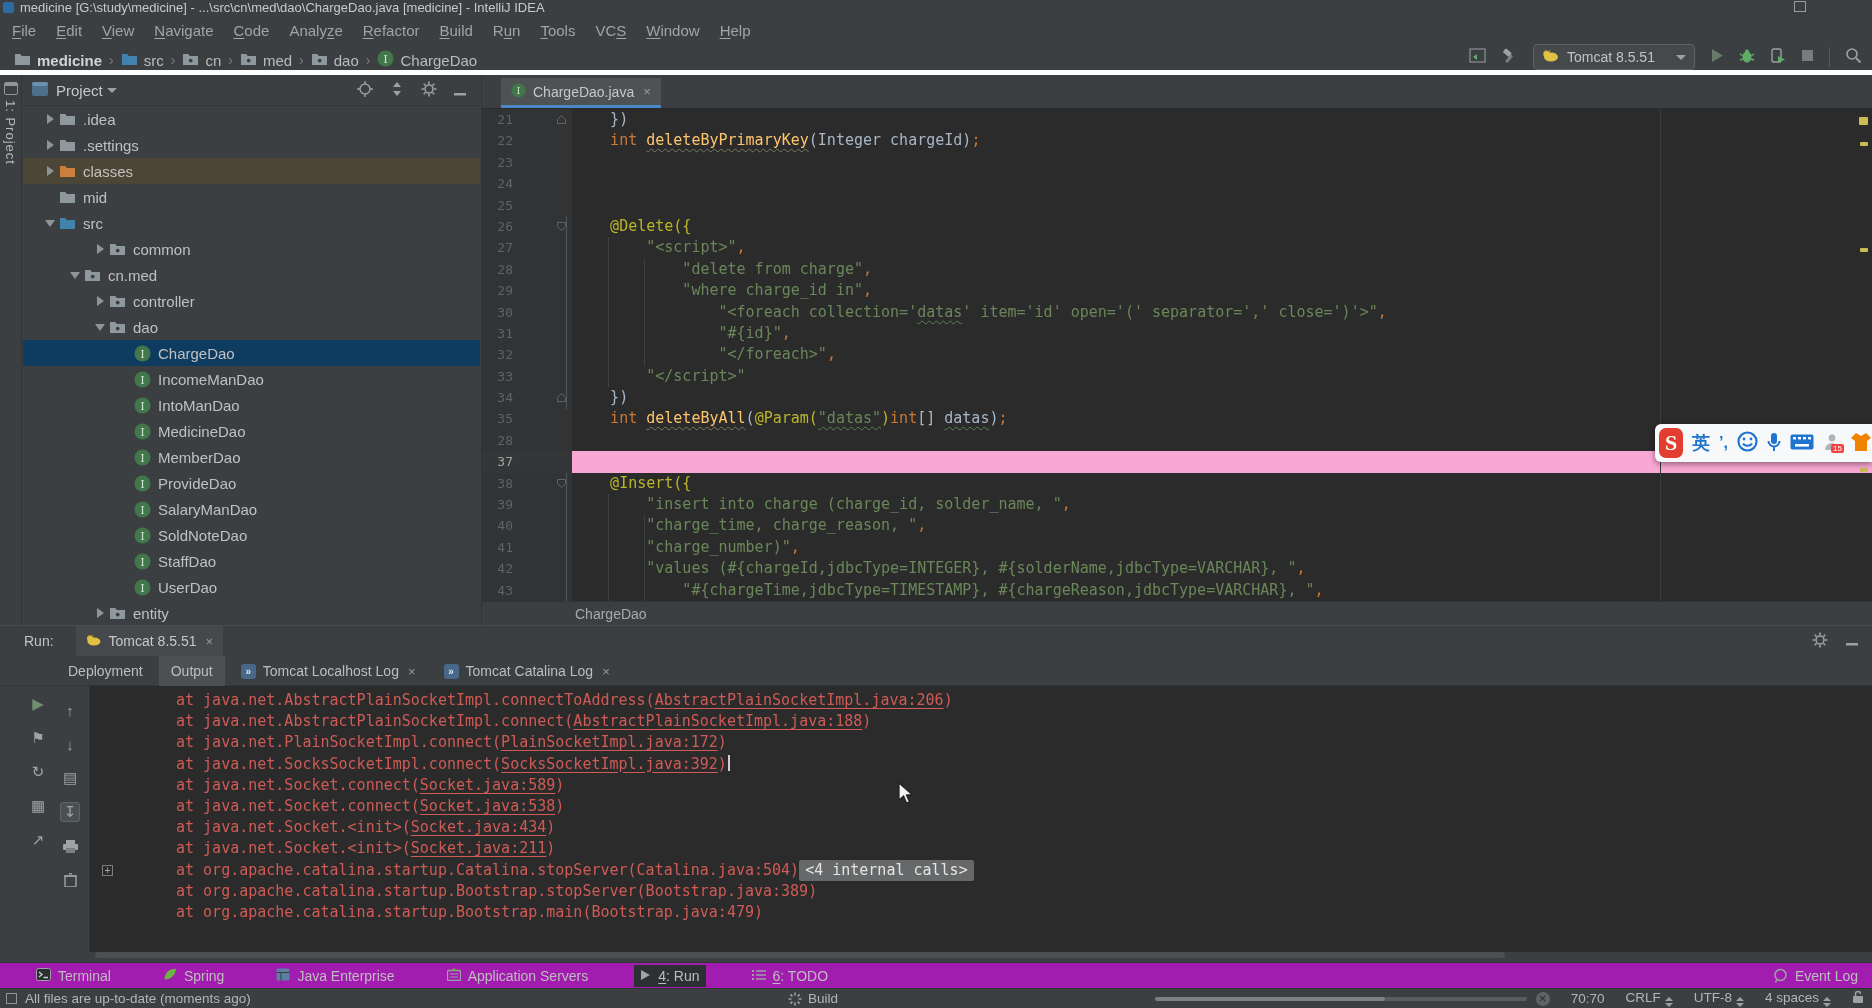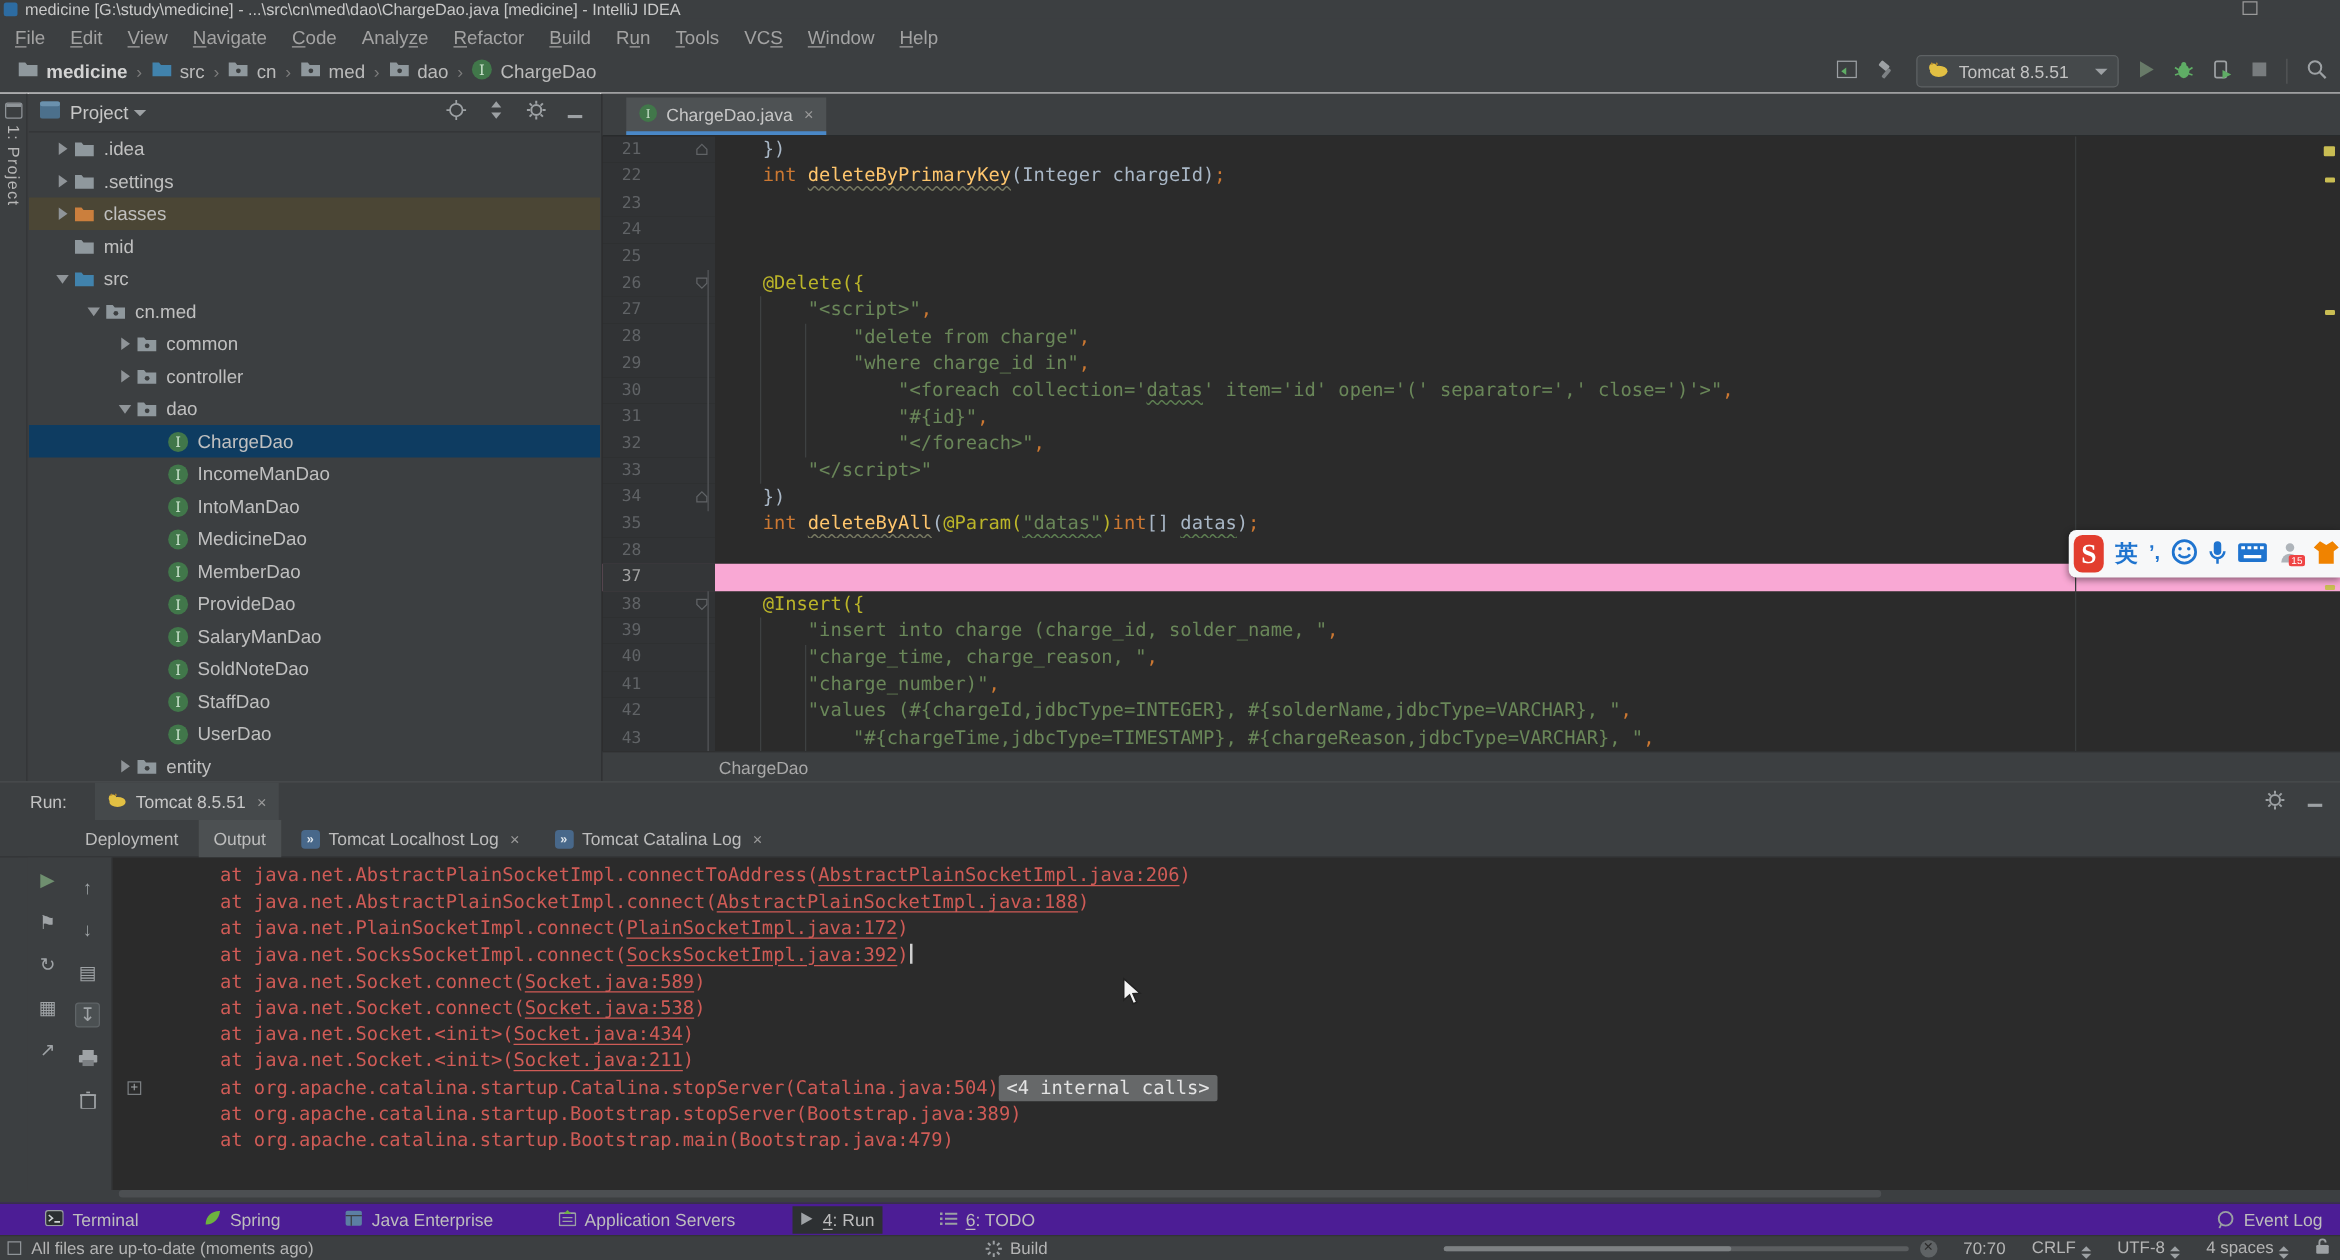--- a/index.html
+++ b/index.html
@@ -8,21 +8,21 @@
        font-family:"Liberation Sans",sans-serif;color:#bbbbbb;font-size:14px}
   u{text-decoration:underline;text-underline-offset:2px}
 
   
   .titlebar{height:15px;display:flex;align-items:center;gap:6px;padding-left:3px;background:#3c3f41;
             font-size:13px;color:#c9c9c9;white-space:nowrap;position:relative;overflow:hidden}
   .app-ico{width:11px;height:11px;background:#2d6ca2;border-radius:2px;flex:0 0 auto}
   .winbtn{position:absolute;right:66px;top:1px;width:12px;height:11px;border:1px solid #9b9b9b}
   .menubar{height:25px;display:flex;align-items:flex-end;padding-left:2px;font-size:15px;color:#a3a3a3}
   .menu-item{padding:1px 10px;cursor:default}
-  .navbar{height:35px;border-bottom:1px solid #ffffff;display:flex;align-items:center;position:relative;background:#3c3f41}
+  .navbar{height:35px;border-bottom:5px solid #ffffff;display:flex;align-items:flex-end;position:relative;background:#3c3f41}
   .crumbs{display:flex;align-items:center;gap:7px;padding-left:14px;font-size:15px}
   .crumb{display:flex;align-items:center;gap:6px}
   .crumb-sep{color:#7c7c7c;font-size:14px}
   .crumb:first-child .crumb-label{font-weight:700;color:#d3d3d3}
   .navtools{position:absolute;right:10px;top:0;height:34px;display:flex;align-items:center;gap:15px}
   .combo{display:flex;align-items:center;gap:7px;width:162px;height:26px;border:1px solid #5e6264;border-radius:4px;
          background:#45494b;padding:0 8px;font-size:14px;color:#c3c3c3}
   .combo .spacer{flex:1}
   .caret-down{width:0;height:0;border-left:5px solid transparent;border-right:5px solid transparent;border-top:5px solid #9da1a4}
   .vsep{width:1px;height:20px;background:#555859}
@@ -96,21 +96,21 @@
            font-family:"DejaVu Sans Mono",monospace;font-size:15px;padding-top:4px}
   .cline{height:21.2px;line-height:21.2px;white-space:pre;color:#cf5b56;padding-left:86px;position:relative}
   .clink{color:#cf5b56;text-decoration:underline;text-underline-offset:3px}
   .cbadge{display:inline-block;background:#666869;color:#e4e4e4;padding:0 6px;border-radius:2px}
   .ccaret{display:inline-block;width:2px;height:16px;background:#cfcfcf;vertical-align:-2px;margin-left:1px}
   .cfold{position:absolute;left:12px;top:5px;width:11px;height:11px;border:1px solid #7a7e81;color:#9fa3a6;
          font-size:10px;line-height:9px;text-align:center}
   .hscroll{position:absolute;left:95px;bottom:4px;width:1410px;height:6px;background:#505456;border-radius:3px;opacity:.8}
 
   
-  .btoolbar{position:absolute;left:0;top:962px;width:1872px;height:26px;border-top:1px solid #323536;background:#4c1d95;
+  .btoolbar{position:absolute;left:0;top:962px;width:1872px;height:26px;border-top:1px solid #323536;background:#a21caf;
             display:flex;align-items:center;padding-left:30px;gap:40px;font-size:14px;color:#bdbdbd}
   .bitem{display:flex;align-items:center;gap:7px;height:22px;padding:0 6px}
   .bitem.active{background:#2d3032}
   .eventlog{margin-left:auto;display:flex;align-items:center;gap:7px;padding-right:14px}
   .statusbar{position:absolute;left:0;top:988px;width:1872px;height:20px;border-top:1px solid #323536;background:#3c3f41;
              display:flex;align-items:center;font-size:13.5px;color:#b5b5b5}
   .stat-ico{width:11px;height:11px;border:1px solid #8f9498;margin:0 8px 0 6px}
   .build{position:absolute;left:788px;display:flex;align-items:center;gap:6px}
   .statr{position:absolute;right:8px;display:flex;align-items:center;gap:21px}
   .progress{width:372px;height:4px;background:#5a5d5f;border-radius:2px;position:relative}
@@ -327,43 +327,43 @@
         <span class="arrslot">
           <span class="arr-d"></span>
         </span>
         <span class="tico">
           <svg width="17" height="14" viewBox="0 0 17 14">
             <path d="M1 2 h5.2 l1.6 2 H16 v9 H1 z" fill="#4183ad"></path>
           </svg>
         </span>
         <span class="tlabel">src</span>
       </div>
+      <div class="trow" style="padding-left: 68px;">
+        <span class="arrslot">
+          <span class="arr-r"></span>
+        </span>
+        <span class="tico">
+          <svg width="17" height="14" viewBox="0 0 17 14">
+            <path d="M1 2 h5.2 l1.6 2 H16 v9 H1 z" fill="#8f989d"></path>
+            <circle cx="8.7" cy="8.6" r="1.9" fill="#3c3f41"></circle>
+          </svg>
+        </span>
+        <span class="tlabel">common</span>
+      </div>
       <div class="trow" style="padding-left: 43px;">
         <span class="arrslot">
           <span class="arr-d"></span>
         </span>
         <span class="tico">
           <svg width="17" height="14" viewBox="0 0 17 14">
             <path d="M1 2 h5.2 l1.6 2 H16 v9 H1 z" fill="#8f989d"></path>
             <circle cx="8.7" cy="8.6" r="1.9" fill="#3c3f41"></circle>
           </svg>
         </span>
         <span class="tlabel">cn.med</span>
-      </div>
-      <div class="trow" style="padding-left: 68px;">
-        <span class="arrslot">
-          <span class="arr-r"></span>
-        </span>
-        <span class="tico">
-          <svg width="17" height="14" viewBox="0 0 17 14">
-            <path d="M1 2 h5.2 l1.6 2 H16 v9 H1 z" fill="#8f989d"></path>
-            <circle cx="8.7" cy="8.6" r="1.9" fill="#3c3f41"></circle>
-          </svg>
-        </span>
-        <span class="tlabel">common</span>
       </div>
       <div class="trow" style="padding-left: 68px;">
         <span class="arrslot">
           <span class="arr-r"></span>
         </span>
         <span class="tico">
           <svg width="17" height="14" viewBox="0 0 17 14">
             <path d="M1 2 h5.2 l1.6 2 H16 v9 H1 z" fill="#8f989d"></path>
             <circle cx="8.7" cy="8.6" r="1.9" fill="#3c3f41"></circle>
           </svg>

